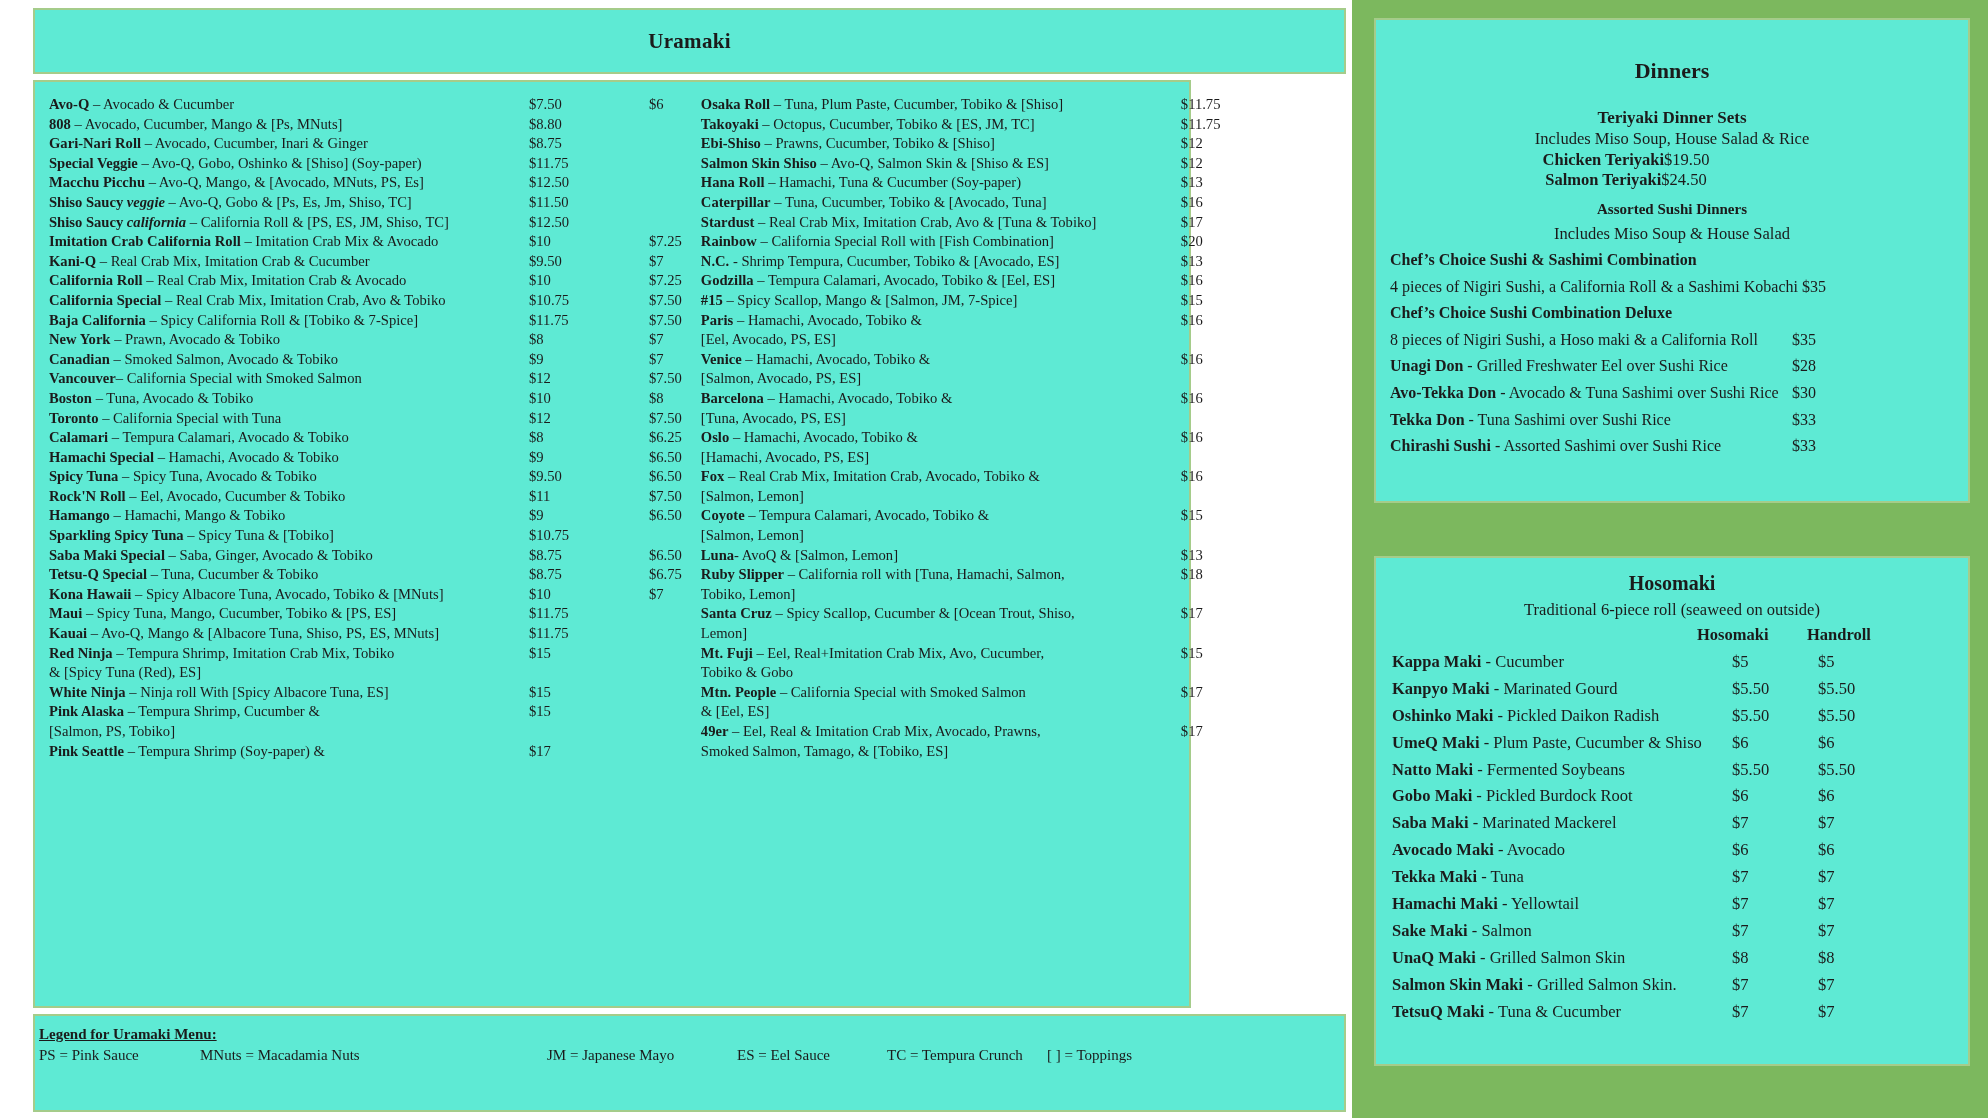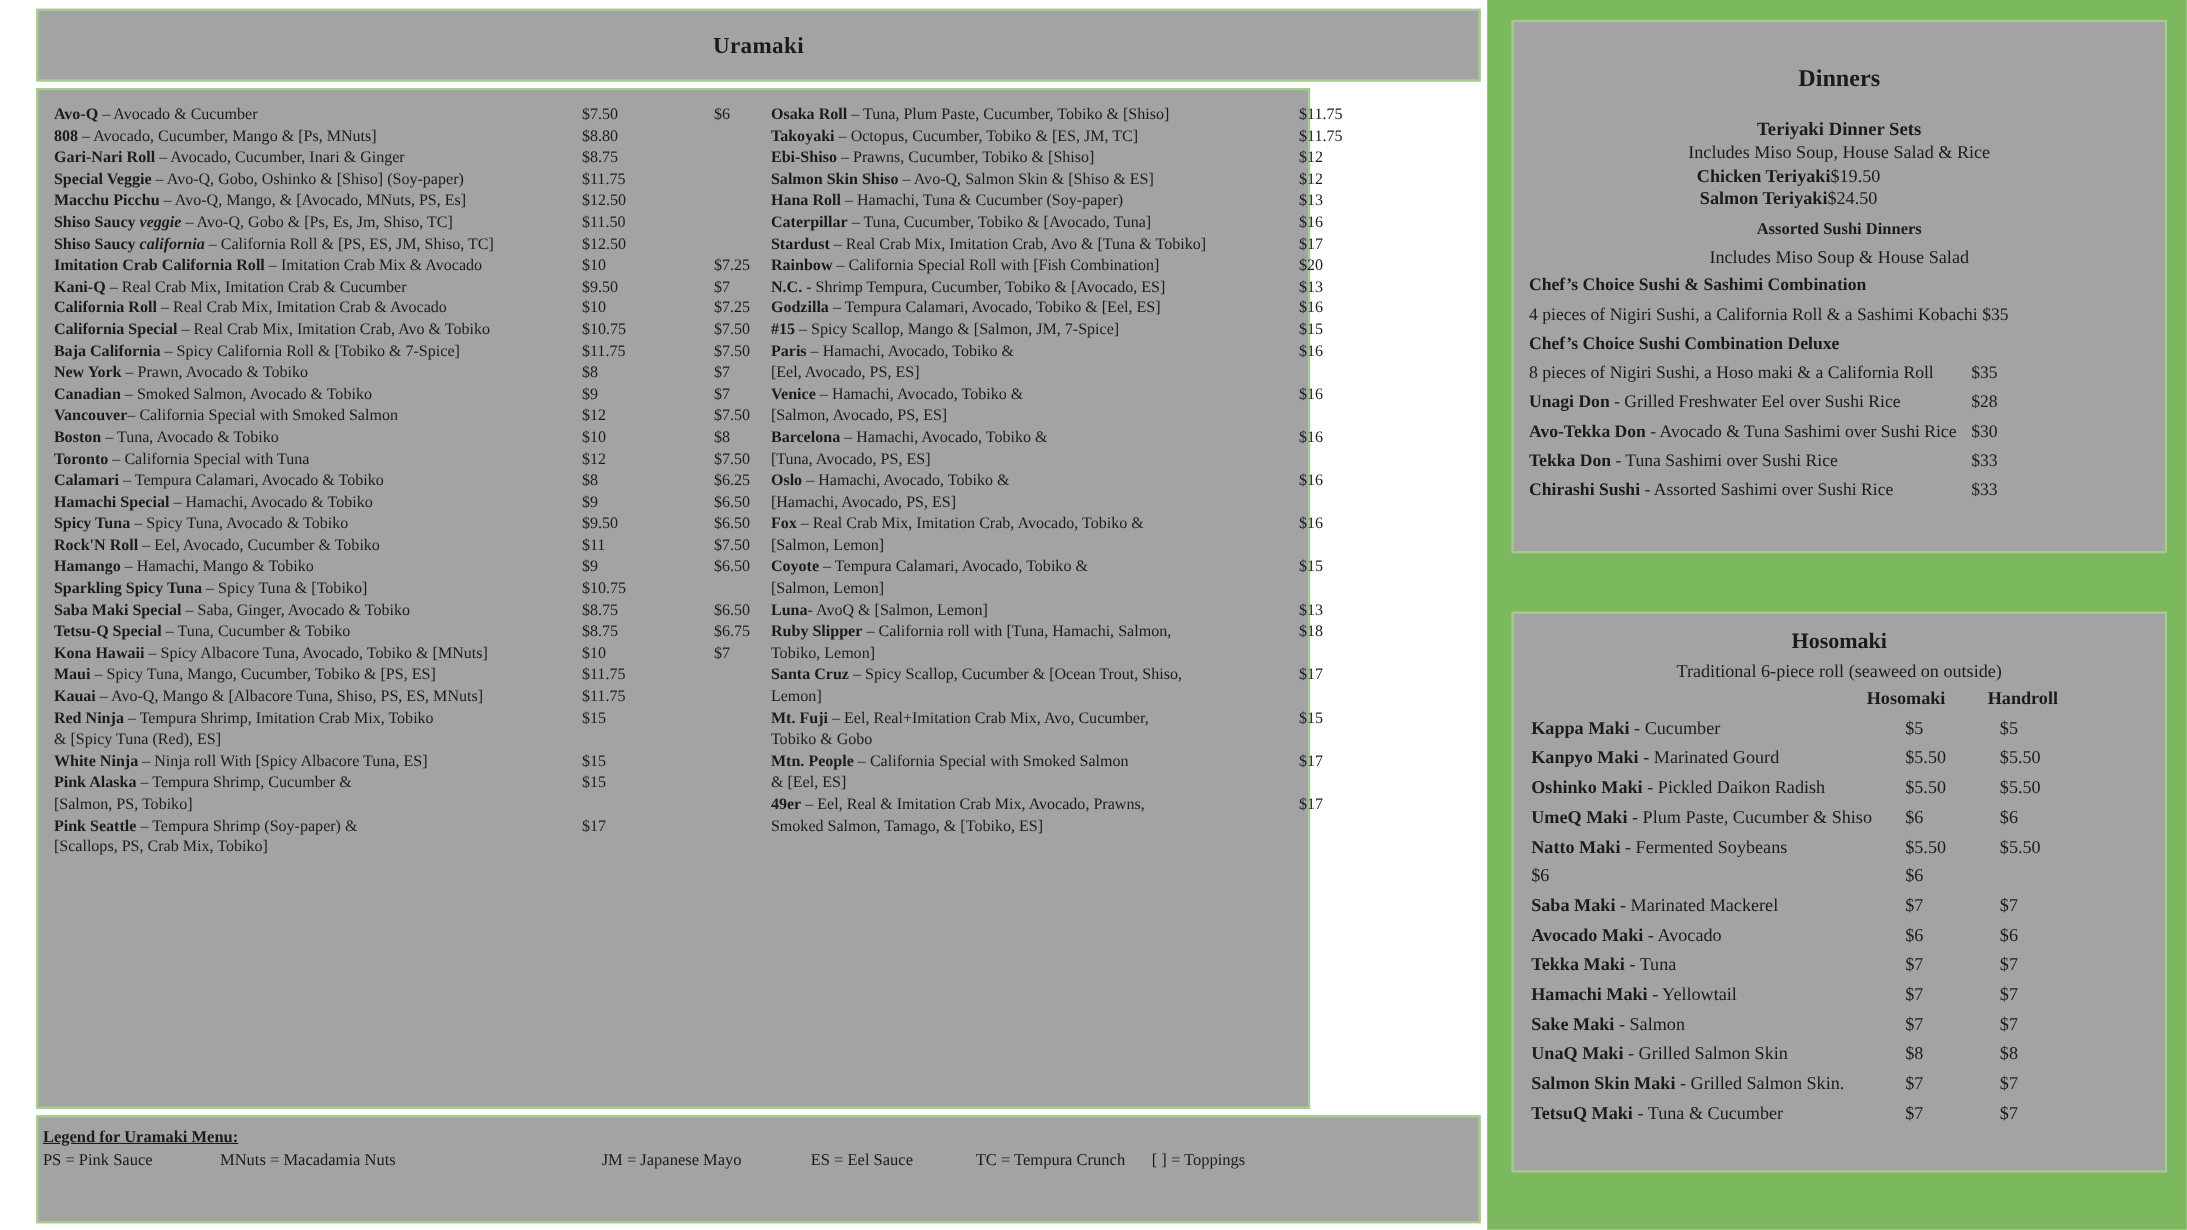--- a/index.html
+++ b/index.html
@@ -2,21 +2,21 @@
 <html><head>
 <meta charset="utf-8">
 <style>
   html,body{margin:0;padding:0}
   body{
     width:1988px;height:1118px;position:relative;overflow:hidden;
     background:#ffffff;color:#1b1b1b;
     font-family:"Liberation Serif","DejaVu Serif",serif;
   }
   .band{position:absolute;left:1352px;top:0;width:636px;height:1118px;background:#7cb85e}
-  .box{position:absolute;background:#a3a3a3;border:2px solid #a5cc8a;box-sizing:border-box}
+  .box{position:absolute;background:#5eead4;border:2px solid #a5cc8a;box-sizing:border-box}
 
   
   #title-box{left:33px;top:8px;width:1313px;height:66px;display:flex;align-items:center;justify-content:center}
   #title-box h1{margin:0;font-size:21px;font-weight:bold;letter-spacing:.3px}
 
   
   #content-box{left:33px;top:80px;width:1158px;height:928px;display:flex}
   #uramaki-left-col{width:684px;padding:13px 0 0 14px;box-sizing:border-box}
   .vdivider{width:3px;background:#a5cc8a;height:100%}
   #uramaki-right-col{flex:1;padding:13px 0 0 19px;box-sizing:border-box}
@@ -236,25 +236,20 @@
       <div class="u-row">
         <span class="desc"><span>[Salmon, PS, Tobiko]</span></span>
         <span class="price"></span>
         <span class="price"></span>
       </div>
       <div class="u-row">
         <span class="desc"><span class="b">Pink Seattle</span><span> – Tempura Shrimp (Soy-paper) &amp;</span></span>
         <span class="price">$17</span>
         <span class="price"></span>
       </div>
-      <div class="u-row">
-        <span class="desc"><span>[Scallops, PS, Crab Mix, Tobiko]</span></span>
-        <span class="price"></span>
-        <span class="price"></span>
-      </div>
     </div>
   <div class="vdivider"></div>
   <div id="uramaki-right-col">
       <div class="u-row">
         <span class="desc"><span class="b">Osaka Roll</span><span> – Tuna, Plum Paste, Cucumber, Tobiko &amp; [Shiso]</span></span>
         <span class="price">$11.75</span>
       </div>
       <div class="u-row">
         <span class="desc"><span class="b">Takoyaki</span><span> – Octopus, Cucumber, Tobiko &amp; [ES, JM, TC]</span></span>
         <span class="price">$11.75</span>
@@ -478,20 +473,21 @@
         <span class="desc"><span class="b">UmeQ Maki</span><span> - Plum Paste, Cucumber &amp; Shiso</span></span>
         <span class="price">$6</span>
         <span class="price">$6</span>
       </div>
       <div class="h-row">
         <span class="desc"><span class="b">Natto Maki</span><span> - Fermented Soybeans</span></span>
         <span class="price">$5.50</span>
         <span class="price">$5.50</span>
       </div>
       <div class="h-row">
+        <span class="desc"><span class="b">Gobo Maki</span><span> - Pickled Burdock Root</span></span>
         <span class="price">$6</span>
         <span class="price">$6</span>
       </div>
       <div class="h-row">
         <span class="desc"><span class="b">Saba Maki</span><span> - Marinated Mackerel</span></span>
         <span class="price">$7</span>
         <span class="price">$7</span>
       </div>
       <div class="h-row">
         <span class="desc"><span class="b">Avocado Maki</span><span> - Avocado</span></span>

